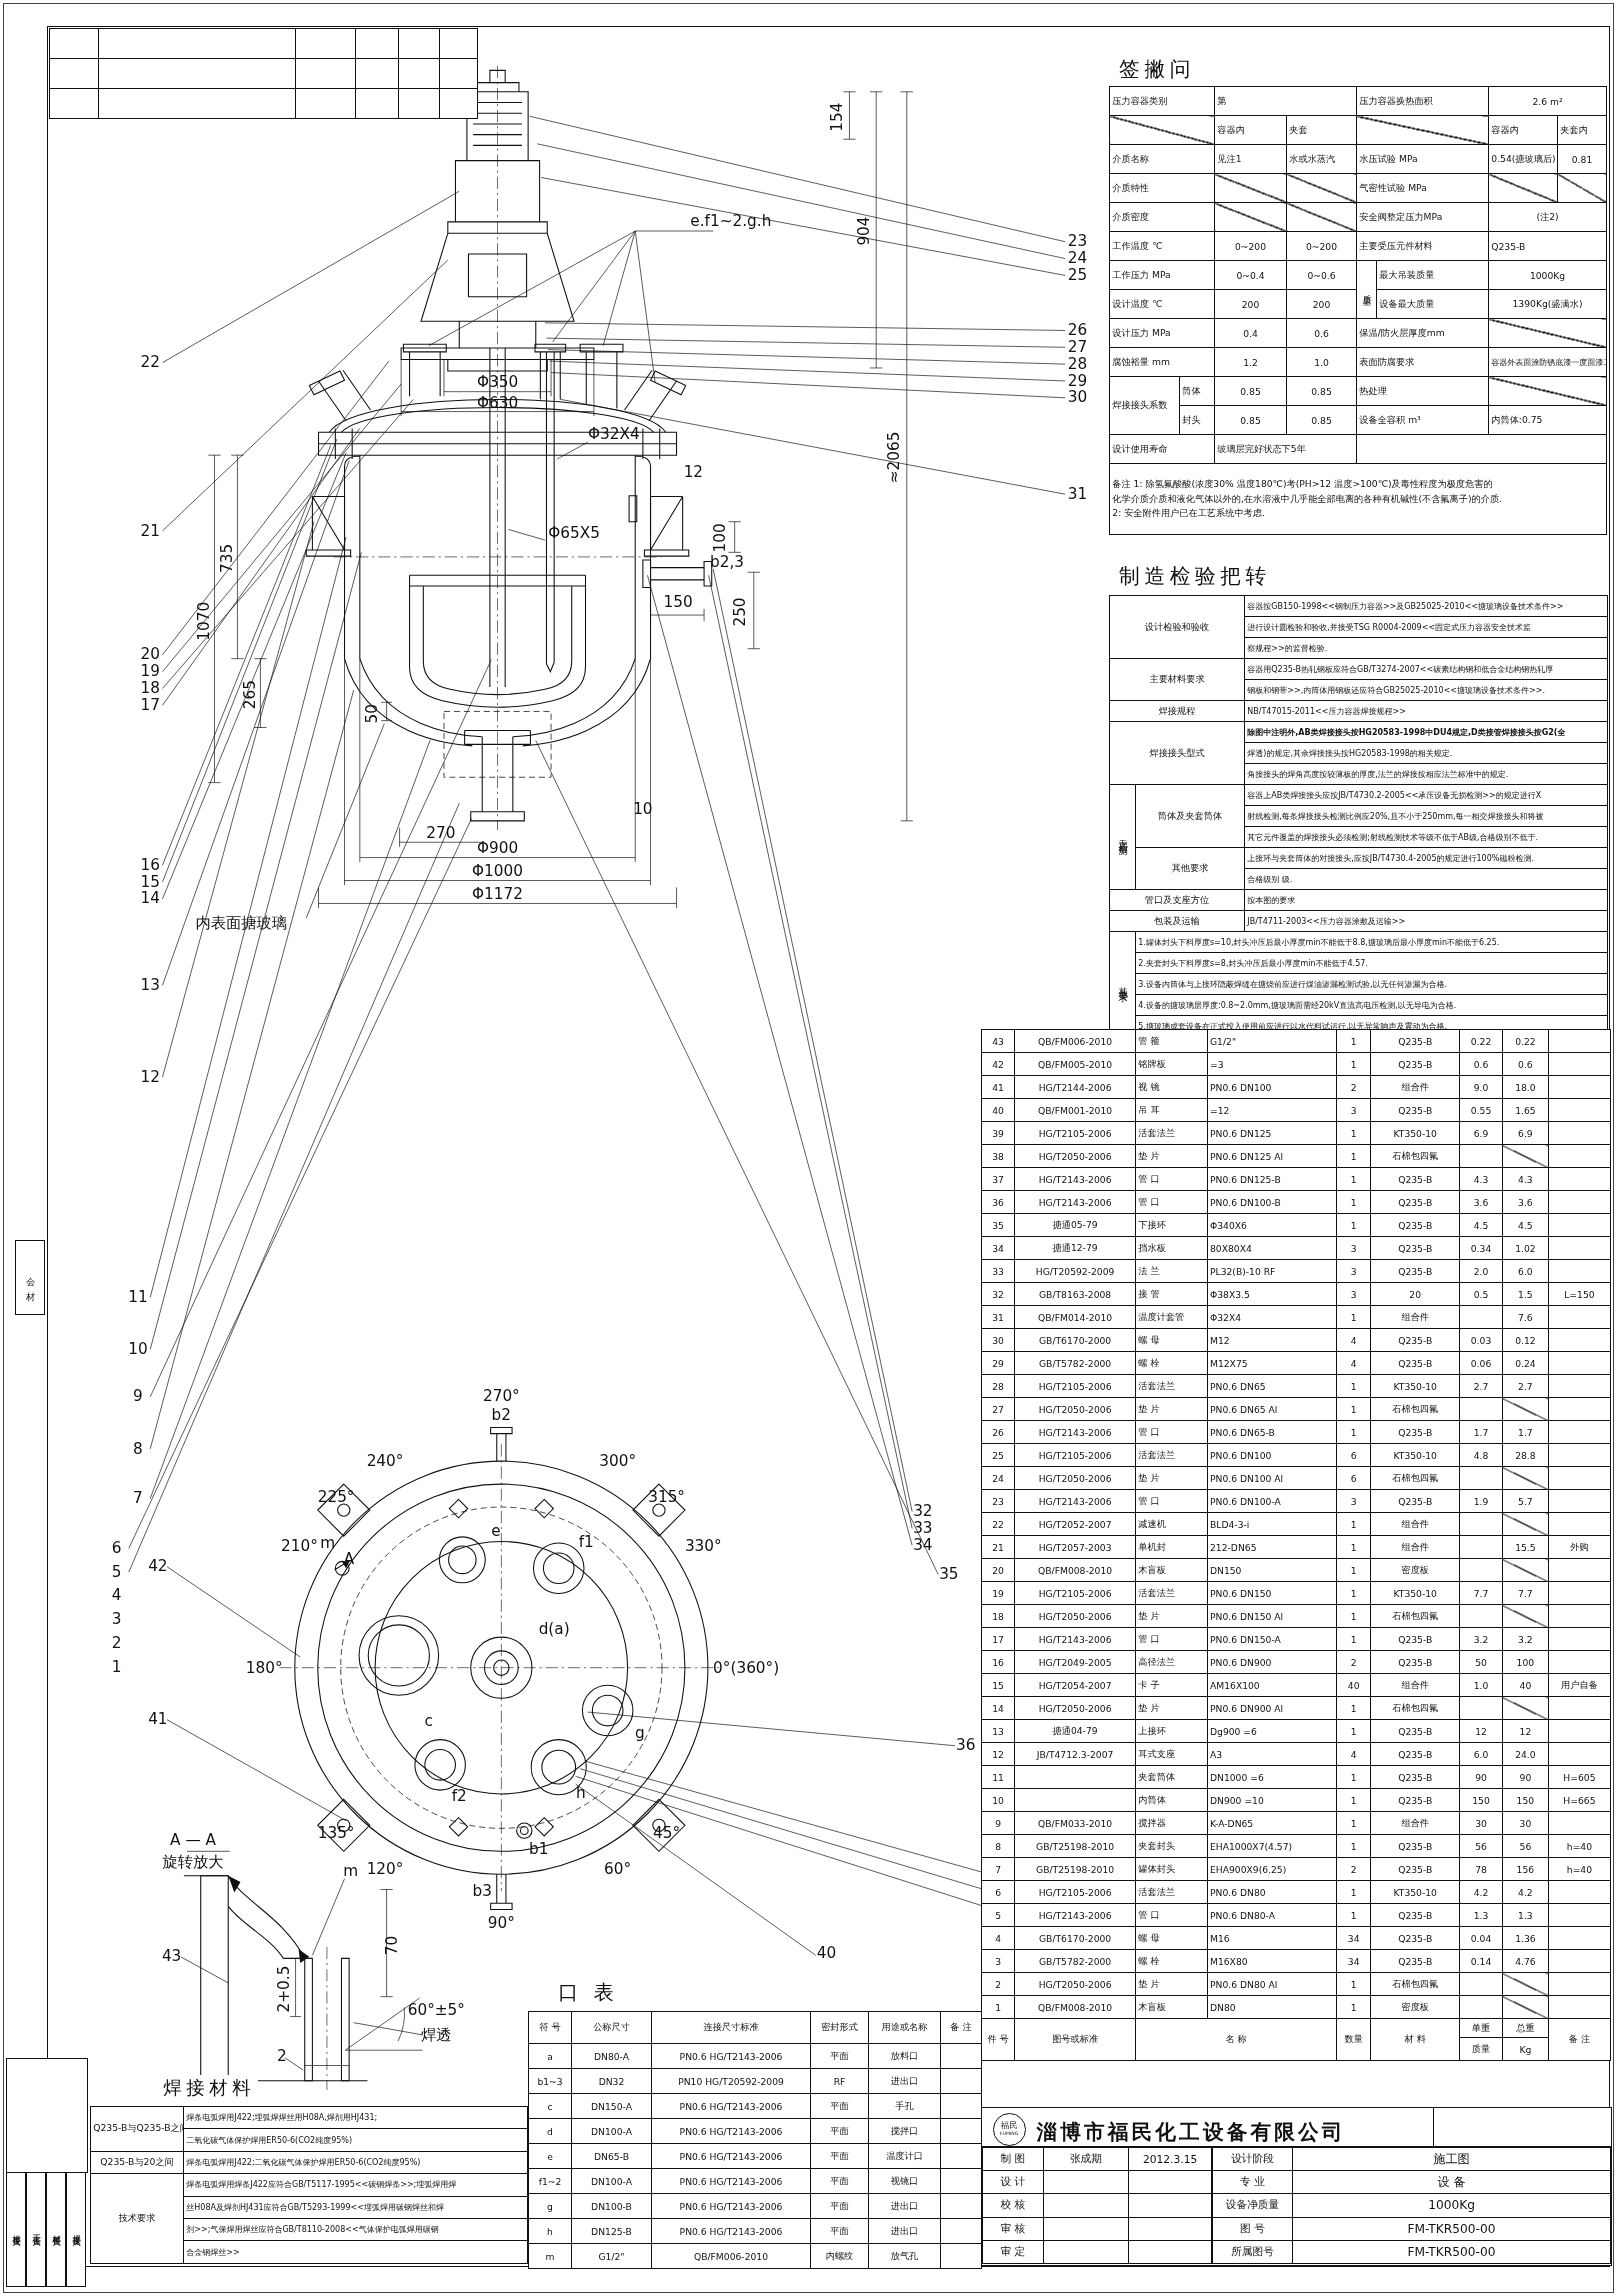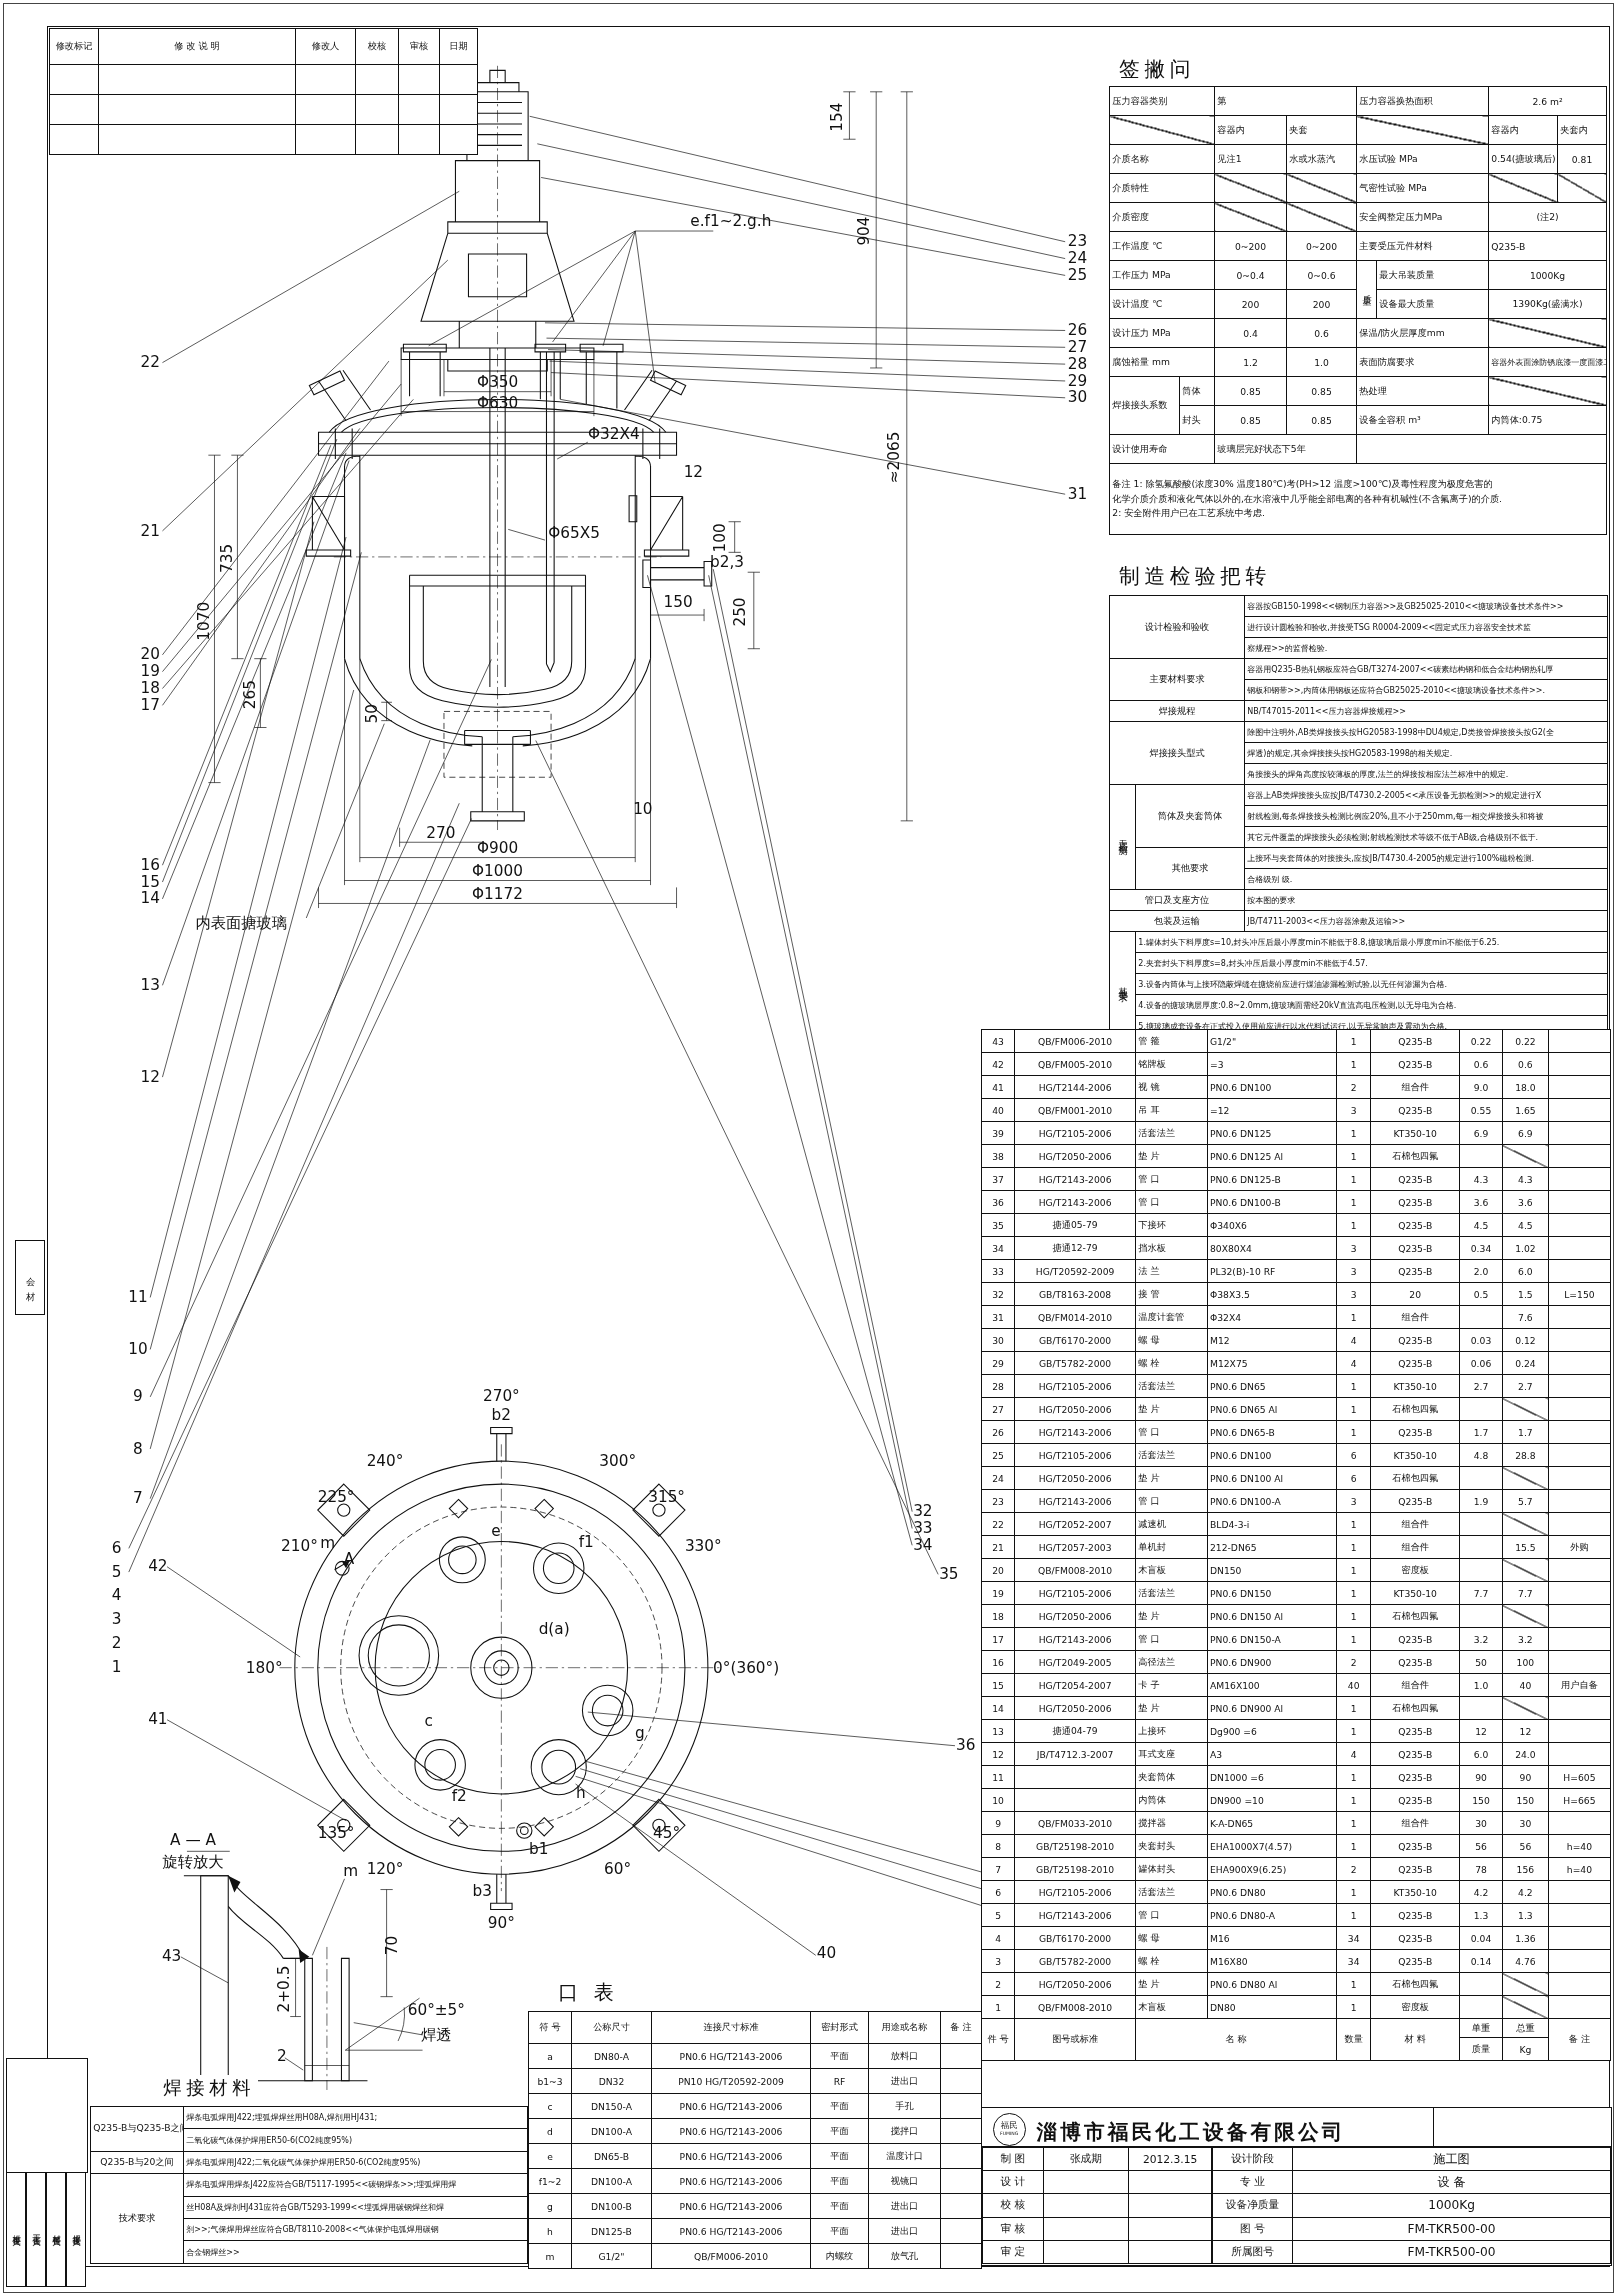--- a/index.html
+++ b/index.html
@@ -266,28 +266,20 @@
     <colgroup>
         <col style="width:49px">
         <col style="width:197px">
         <col style="width:60px">
         <col style="width:43px">
         <col style="width:41px">
         <col style="width:38px">
       </colgroup>
     <tbody id="rev-body">
         <tr>
-          <td class="c" style="height: 35px;">修改标记</td>
-          <td class="c" style="height: 35px;">修 改 说 明</td>
-          <td class="c" style="height: 35px;">修改人</td>
-          <td class="c" style="height: 35px;">校核</td>
-          <td class="c" style="height: 35px;">审核</td>
-          <td class="c" style="height: 35px;">日期</td>
-        </tr>
-        <tr>
           <td style="height: 29px;"></td>
           <td style="height: 29px;"></td>
           <td style="height: 29px;"></td>
           <td style="height: 29px;"></td>
           <td style="height: 29px;"></td>
           <td style="height: 29px;"></td>
         </tr>
         <tr>
           <td style="height: 29px;"></td>
           <td style="height: 29px;"></td>
@@ -447,21 +439,21 @@
         </tr>
         <tr>
           <td class="small" style="height: 20px;">钢板和钢带&gt;&gt;,内筒体用钢板还应符合GB25025-2010&lt;&lt;搪玻璃设备技术条件&gt;&gt;.</td>
         </tr>
         <tr>
           <td colspan="2" rowspan="1" class="c">焊接规程</td>
           <td class="small" style="height: 20px;">NB/T47015-2011&lt;&lt;压力容器焊接规程&gt;&gt;</td>
         </tr>
         <tr>
           <td colspan="2" rowspan="3" class="c">焊接接头型式</td>
-          <td class="small" style="height: 20px;">除图中注明外,AB类焊接接头按HG20583-1998中DU4规定,D类接管焊接接头按G2(全</td>
+          <td class="small" style="height: 20px; font-weight: bold;">除图中注明外,AB类焊接接头按HG20583-1998中DU4规定,D类接管焊接接头按G2(全</td>
         </tr>
         <tr>
           <td class="small" style="height: 20px;">焊透)的规定,其余焊接接头按HG20583-1998的相关规定.</td>
         </tr>
         <tr>
           <td class="small" style="height: 20px;">角接接头的焊角高度按较薄板的厚度,法兰的焊接按相应法兰标准中的规定.</td>
         </tr>
         <tr>
           <td rowspan="5" class="vert">无损检测</td>
           <td rowspan="3" class="c">筒体及夹套筒体</td>

